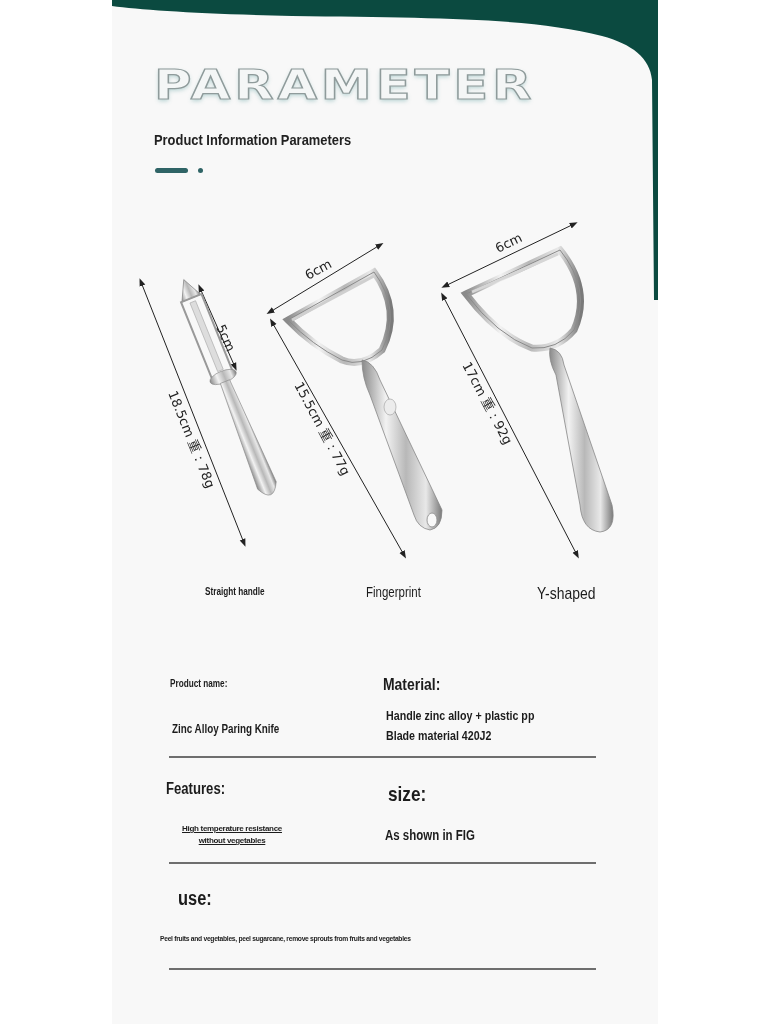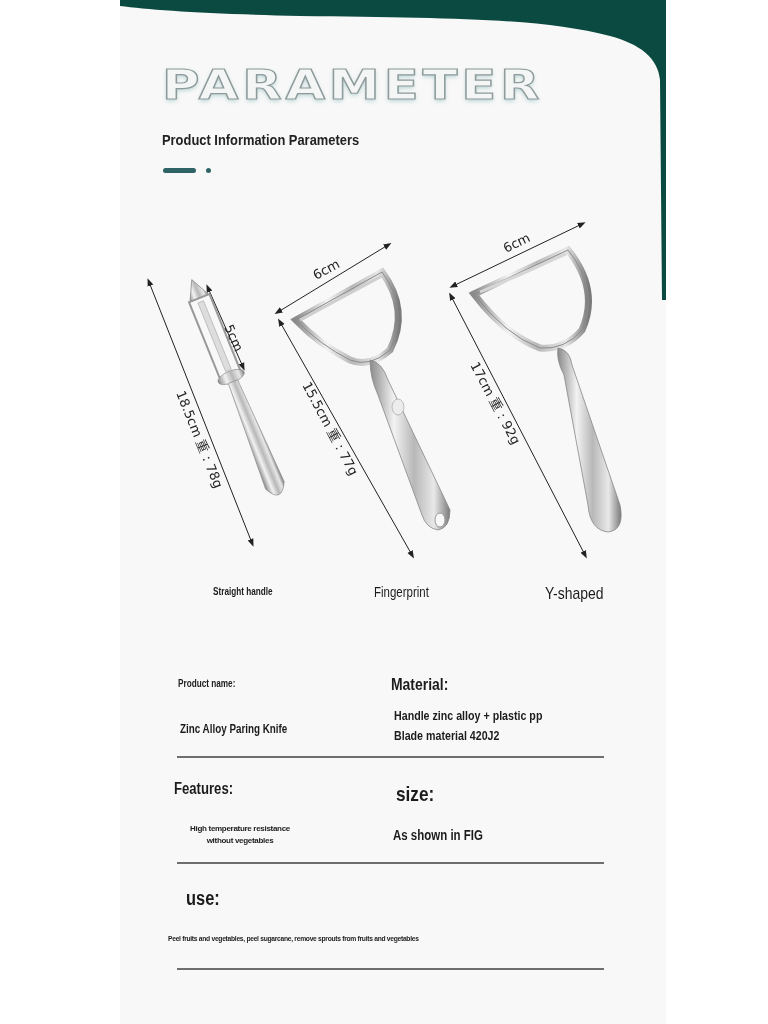--- a/index.html
+++ b/index.html
@@ -1,17 +1,17 @@
 <!DOCTYPE html>
 <html><head>
 <meta charset="utf-8">
 <style>
   html, body { margin:0; padding:0; background:#ffffff; }
   body { width:768px; height:1024px; position:relative; overflow:hidden; font-family:"Liberation Sans", sans-serif; }
-  .page { position:absolute; left:120px; top:0; width:546px; height:1024px; background:#f8f8f8; overflow:hidden; }
+  .page { position:absolute; left:112px; top:0; width:546px; height:1024px; background:#f8f8f8; overflow:hidden; }
   .green-band { position:absolute; left:0; top:0; width:546px; height:300px; }
   .heading { position:absolute; left:42px; top:62px; font-family:"DejaVu Sans", sans-serif; font-weight:bold; font-size:40px; letter-spacing:3px;
      color:#f4f6f6; -webkit-text-stroke:1.2px #8f9b9b; text-shadow:0 2px 4px rgba(60,140,140,0.35); transform:scaleX(1.28); transform-origin:left; }
   .subtitle { position:absolute; left:42px; top:131px; font-family:"Liberation Sans Narrow","Liberation Sans", sans-serif; font-size:15px; font-weight:bold; color:#222; transform:scaleX(0.86); transform-origin:left; }
   .bar { position:absolute; left:43px; top:168px; width:33px; height:5px; border-radius:3px; background:#2f6466; }
   .dot { position:absolute; left:86px; top:168px; width:5px; height:5px; border-radius:50%; background:#2f6466; }
   .illus { position:absolute; left:0; top:200px; width:546px; height:370px; }
   .label { position:absolute; font-family:"Liberation Sans", sans-serif; color:#1c1c1c; white-space:nowrap; transform-origin:left top; }
   .cond { transform:scaleX(0.82); }
   .divider { position:absolute; left:57px; width:427px; height:2px; background:#6e6e6e; }
@@ -93,21 +93,21 @@
 
   <div class="label cond" style="left:58px; top:678px; font-size:10px; font-weight:bold;">Product name:</div>
   <div class="label cond" style="left:271px; top:675px; font-size:17px; font-weight:bold;">Material:</div>
   <div class="label cond" style="left:60px; top:722px; font-size:12px; font-weight:bold;">Zinc Alloy Paring Knife</div>
   <div class="label cond" style="left:274px; top:708px; font-size:13px; font-weight:bold;">Handle zinc alloy + plastic pp</div>
   <div class="label cond" style="left:274px; top:728px; font-size:13px; font-weight:bold;">Blade material 420J2</div>
   <div class="divider" style="top:756px;"></div>
 
   <div class="label cond" style="left:54px; top:780px; font-size:16px; font-weight:bold;">Features:</div>
   <div class="label cond" style="left:276px; top:782px; font-size:21px; font-weight:bold;">size:</div>
-  <div class="label" style="left:60px; top:823px; width:120px; text-align:center; font-size:8px; font-weight:bold; line-height:12px; white-space:normal; letter-spacing:-0.3px;">
+  <div class="label" style="left:60px; top:823px; width:120px; text-align:center; font-size:8px; font-weight:bold; line-height:12px; white-space:normal; letter-spacing:-0.3px;text-decoration:underline;">
     <span>High temperature resistance</span><br><span>without vegetables</span>
   </div>
   <div class="label cond" style="left:273px; top:827px; font-size:14px; font-weight:bold;">As shown in FIG</div>
   <div class="divider" style="top:862px;"></div>
 
   <div class="label cond" style="left:66px; top:887px; font-size:20px; font-weight:bold;">use:</div>
   <div class="label" style="left:48px; top:934px; font-size:8px; font-weight:bold; letter-spacing:-0.35px; transform:scaleX(0.84);">Peel fruits and vegetables, peel sugarcane, remove sprouts from fruits and vegetables</div>
   <div class="divider" style="top:968px;"></div>
 </div>
 

